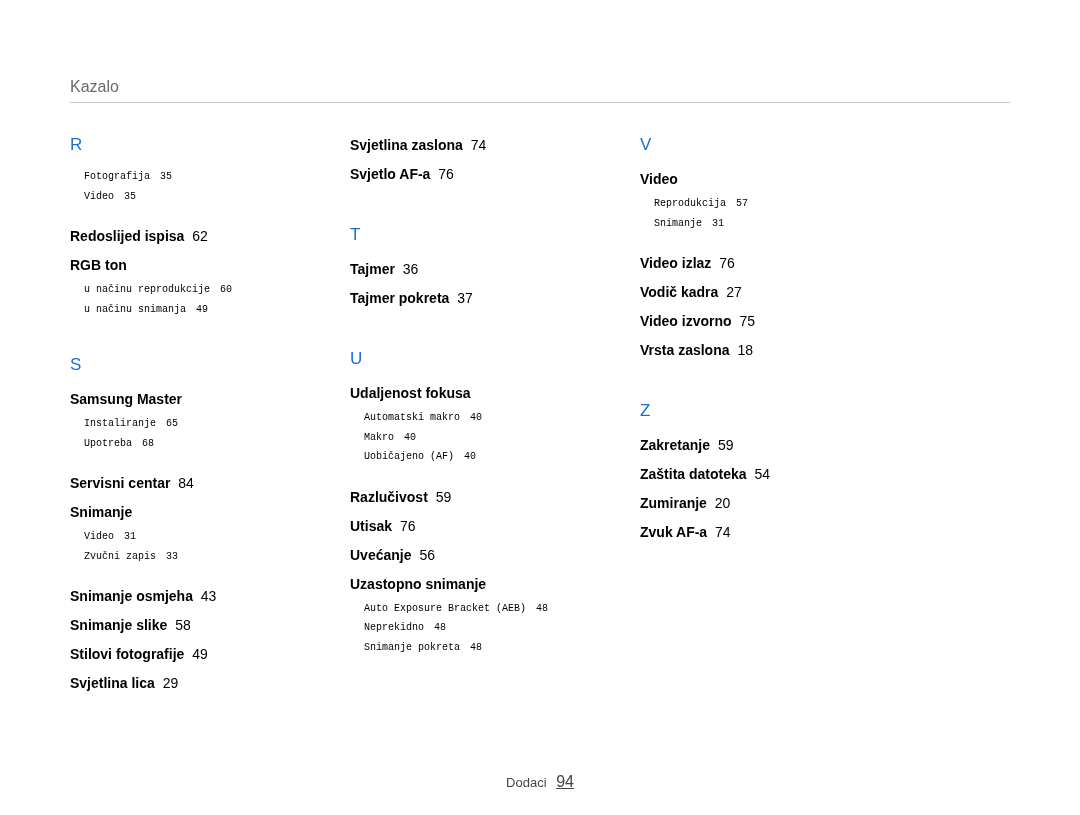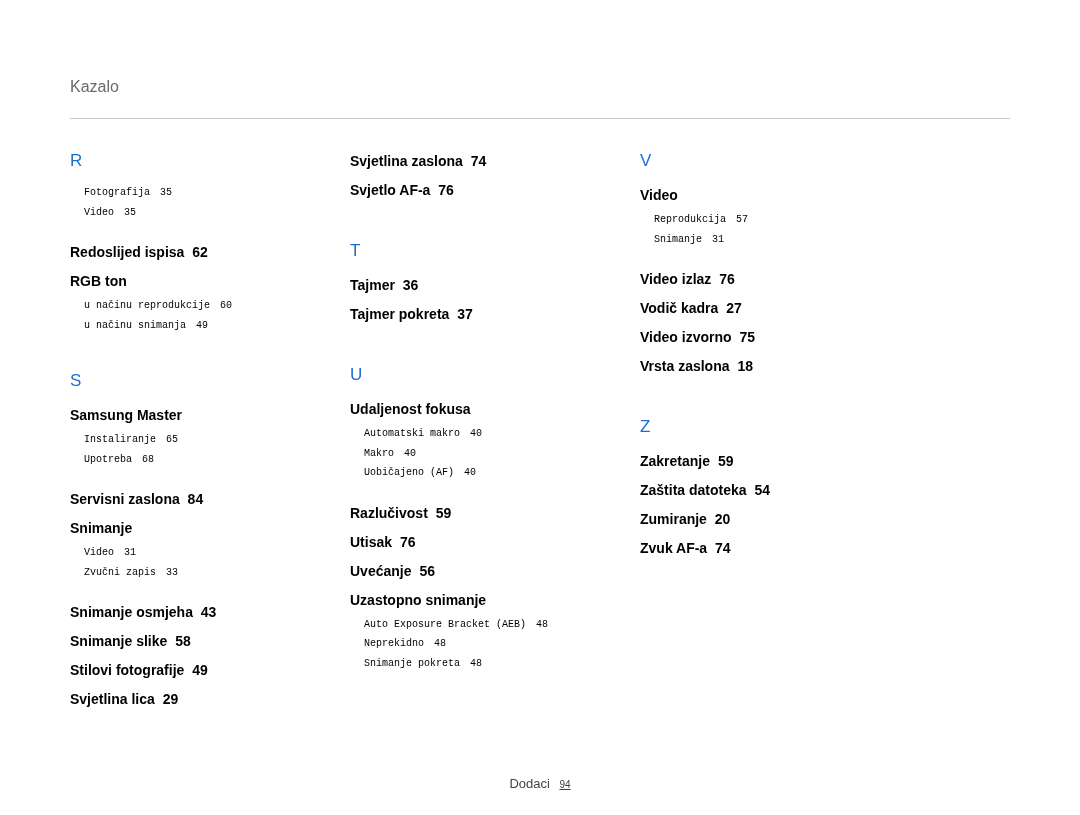--- a/index.html
+++ b/index.html
@@ -15,21 +15,21 @@
     position: relative;
     width: 1080px;
     height: 815px;
     box-sizing: border-box;
     padding: 78px 70px 0 70px;
   }
   .header {
     color: #6b6b6b;
     font-size: 16px;
     font-weight: 400;
-    padding-bottom: 22px;
+    padding-bottom: 6px;
     border-bottom: 1px solid #c8c8c8;
     margin-bottom: 22px;
   }
   .columns {
     display: flex;
     flex-direction: row;
     gap: 60px;
   }
   .col {
     width: 220px;
@@ -42,21 +42,21 @@
     font-weight: 400;
     margin: 10px 0 14px 0;
   }
   .bold {
     font-weight: 700;
     font-size: 14px;
     margin: 8px 0 6px 0;
     line-height: 1.5;
   }
   .bold .page-ref {
-    font-weight: 700;
+    font-weight: 400;
     margin-left: 4px;
     text-align: right;
   }
   .sub {
     font-size: 10px;
     margin: 4px 0 4px 14px;
     line-height: 1.55;
     font-family: Liberation Mono, monospace;
   }
   .sub .page-ref {
@@ -65,21 +65,21 @@
   .group-space { height: 10px; }
   .footer {
     position: absolute;
     bottom: 24px;
     left: 0;
     width: 1080px;
     text-align: center;
     font-size: 13px;
     color: #444;
   }
-  .footer .pnum { margin-left: 6px; font-size: 10px; text-decoration: underline; }
+  .footer .pnum { margin-left: 6px; font-size: 16px; text-decoration: underline; }
 </style>
 </head>
 <body>
 
 <div class="page">
   <div class="header">
     <span>Kazalo</span>
   </div>
 
   <div class="columns">
@@ -124,21 +124,21 @@
         <span>Instaliranje</span>
         <span class="page-ref">65</span>
       </div>
       <div class="sub">
         <span>Upotreba</span>
         <span class="page-ref">68</span>
       </div>
 
       <div class="group-space"></div>
       <div class="bold">
-        <span>Servisni zaslona</span>
+        <span>Servisni centar</span>
         <span class="page-ref">84</span>
       </div>
 
       <div class="bold">
         <span>Snimanje</span>
       </div>
       <div class="sub">
         <span>Video</span>
         <span class="page-ref">31</span>
       </div>

